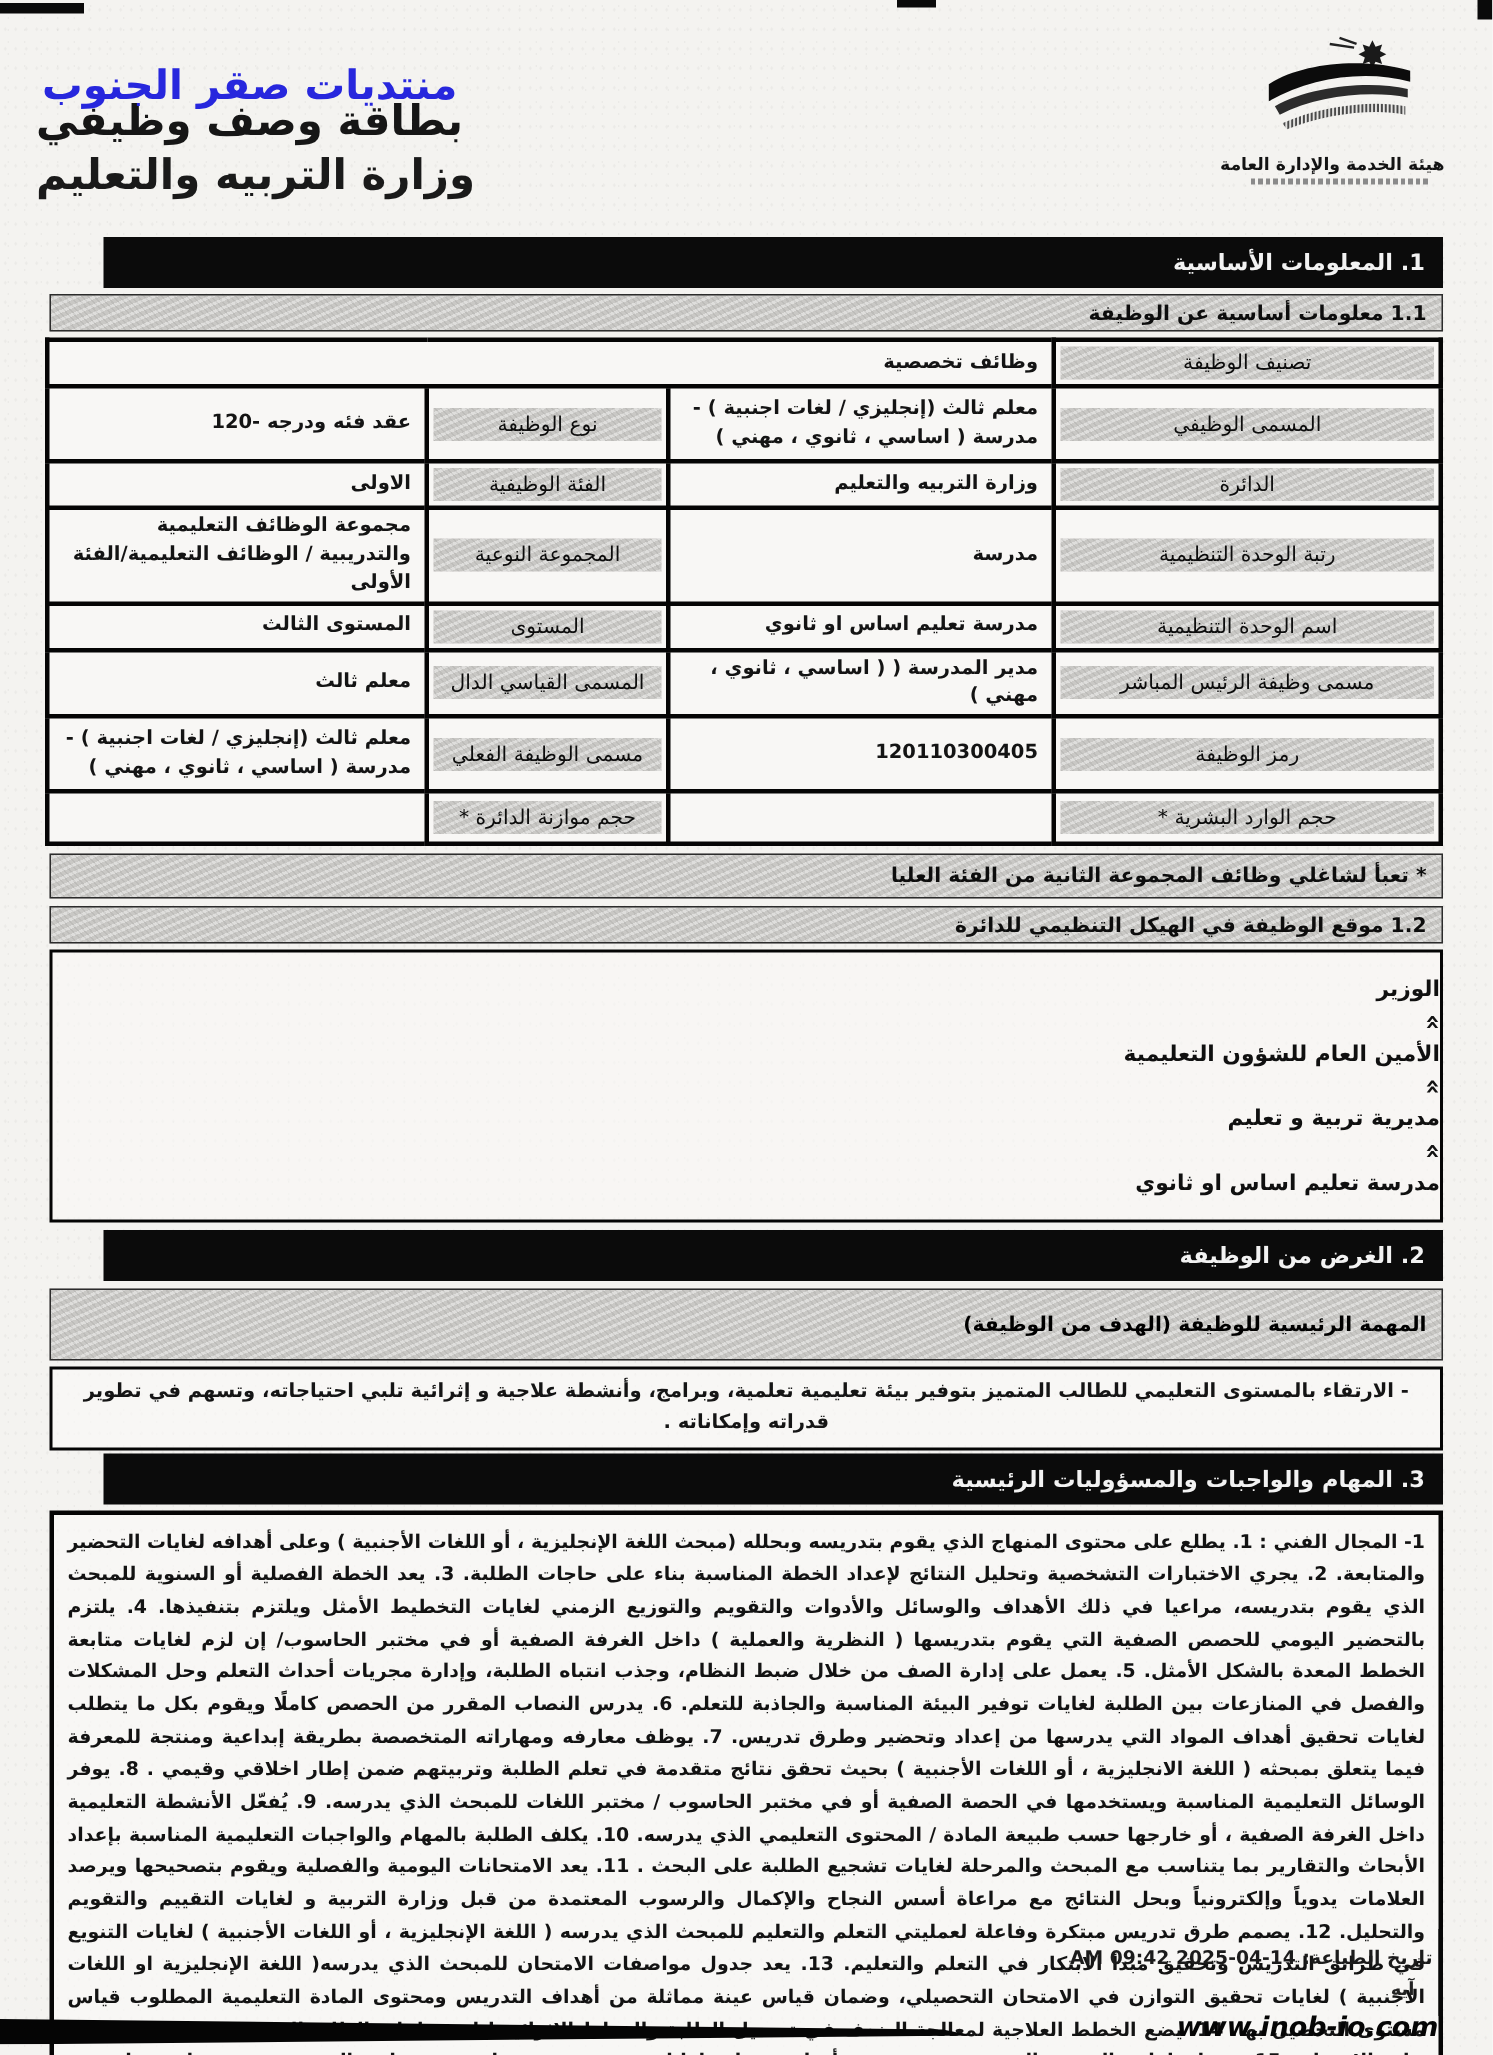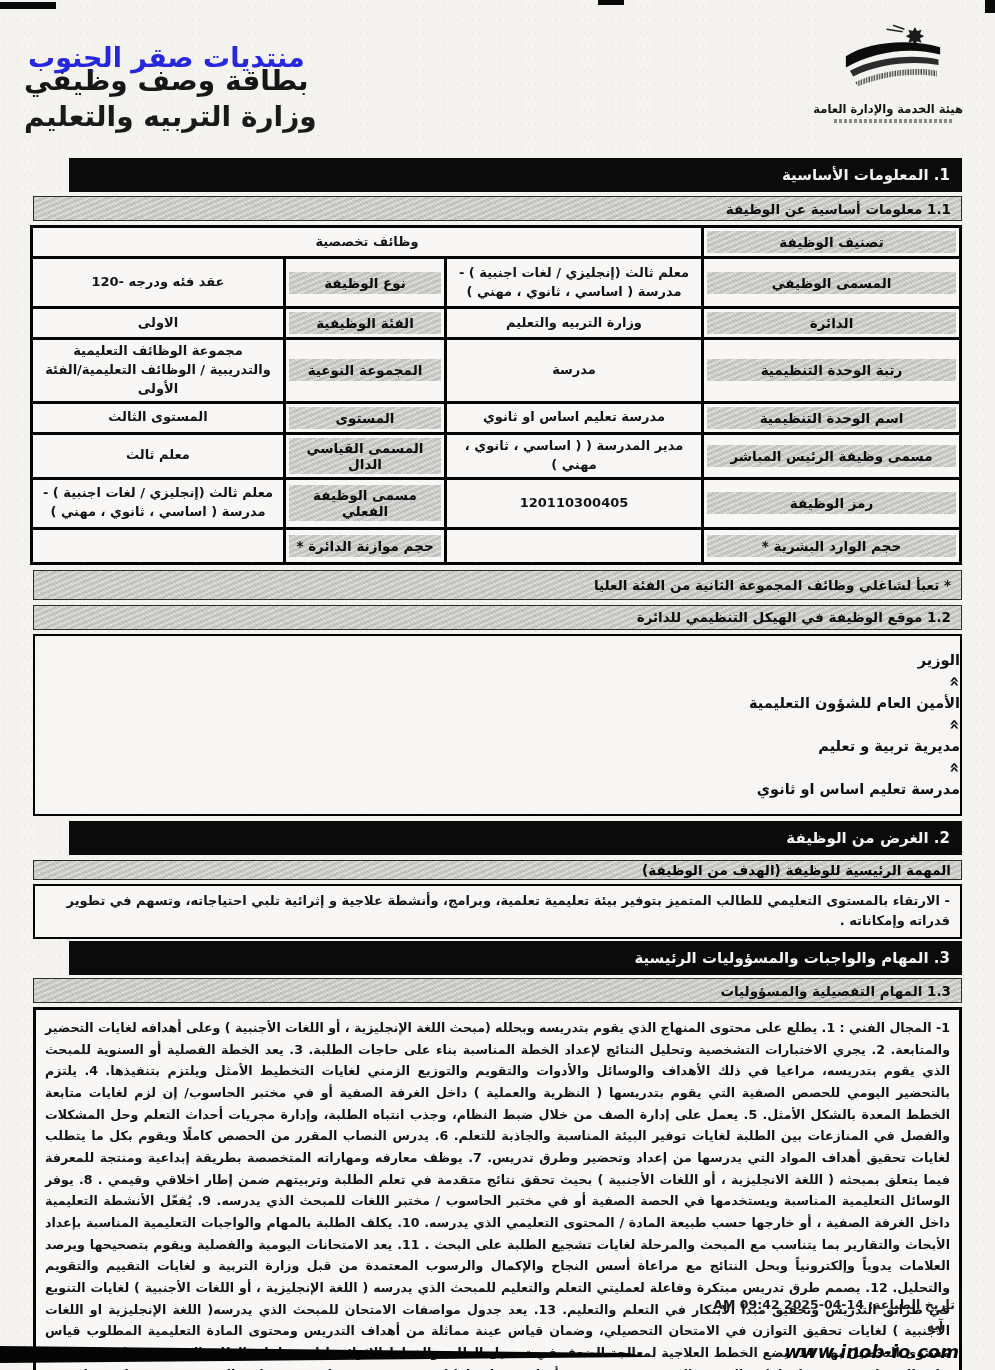--- a/index.html
+++ b/index.html
@@ -69,54 +69,54 @@
     border-collapse:collapse; table-layout:fixed;
     width:929px; margin-top:4px; direction:rtl;
     background:#f8f7f5;
   }
   table.info td{ border:3px solid #050505; vertical-align:middle; }
   col.c-lab1{ width:258px; } col.c-val1{ width:257px; }
   col.c-lab2{ width:161px; } col.c-val2{ width:253px; }
   .lab{
     margin:3px; min-height:22px;
     display:flex; align-items:center; justify-content:center;
-    font-size:13.5px; font-weight:bold; color:#0c0c0c; text-align:center;
+    font-size:13.5px; font-weight:normal; color:#0c0c0c; text-align:center;
     padding:2px 4px;
   }
   td.val{
     padding:2px 9px; font-size:13px; font-weight:bold; color:#141414;
-    text-align:center; line-height:1.45;
+    text-align:right; line-height:1.45;
   }
   tr.r-sm  td{ height:27px; }
   tr.r-md  td{ height:30px; }
   tr.r-lg  td{ height:50px; }
   tr.r-end td{ height:35px; }
   
   .org-box{
     border:2px solid #050505; margin-top:4px; height:182px;
     display:flex; flex-direction:column; align-items:flex-start; justify-content:center;
     gap:2px; background:rgba(250,249,247,.6);
   }
   .org-item{ font-size:14.5px; font-weight:bold; color:#101010; }
   .org-arrow{
     display:inline-block; transform:rotate(90deg);
     font-size:17px; font-weight:bold; color:#131313; line-height:1;
     margin:3px 0;
   }
   
   .sub-band{
-    height:20px; border:1px solid #2c2c2c; margin-top:5px;
+    height:48px; border:1px solid #2c2c2c; margin-top:5px;
     display:flex; align-items:center; padding:0 10px;
     font-size:13.5px; font-weight:bold;
   }
   .text-box{
     border:2px solid #050505; margin-top:4px;
     padding:5px 10px; background:rgba(250,249,247,.65);
     font-size:13px; font-weight:bold; color:#151515;
-    line-height:1.6; text-align:right;
+    line-height:1.6; text-align:center;
   }
   .body-box{
     border:3px solid #050505; margin-top:4px;
     padding:7px 9px; background:rgba(250,249,247,.65);
     font-size:12.6px; font-weight:bold; color:#131313;
     line-height:1.72; text-align:justify; text-align-last:right;
   }
   
   .f-date{
     position:absolute; top:1297px; right:40px;
@@ -278,21 +278,20 @@
       <div class="org-item">مدرسة تعليم اساس او ثانوي</div>
     </div>
 
     <div class="band-black" style="margin-top:5px;">2. الغرض من الوظيفة</div>
     <div class="sub-band grainy">المهمة الرئيسية للوظيفة  (الهدف من الوظيفة)</div>
     <div class="text-box">
       <div>- الارتقاء بالمستوى التعليمي للطالب المتميز بتوفير بيئة تعليمية تعلمية، وبرامج، وأنشطة علاجية و إثرائية تلبي احتياجاته، وتسهم في تطوير قدراته وإمكاناته .</div>
     </div>
 
     <div class="band-black" style="margin-top:2px;">3. المهام والواجبات والمسؤوليات الرئيسية</div>
-    <div class="band-gray grainy" style="margin-top:3px;">1.3 المهام التفصيلية والمسؤوليات</div>
     <div class="body-box">1- المجال الفني : 1. يطلع على محتوى المنهاج الذي يقوم بتدريسه وبحلله (مبحث اللغة الإنجليزية ، أو اللغات الأجنبية ) وعلى أهدافه لغايات التحضير والمتابعة. 2. يجري الاختبارات التشخصية وتحليل النتائج لإعداد الخطة المناسبة بناء على حاجات الطلبة. 3. يعد الخطة الفصلية أو السنوية للمبحث الذي يقوم بتدريسه، مراعيا في ذلك الأهداف والوسائل والأدوات والتقويم والتوزيع الزمني لغايات التخطيط الأمثل ويلتزم بتنفيذها. 4. يلتزم بالتحضير اليومي للحصص الصفية التي يقوم بتدريسها ( النظرية والعملية ) داخل الغرفة الصفية أو في مختبر الحاسوب/ إن لزم لغايات متابعة الخطط المعدة بالشكل الأمثل. 5. يعمل على إدارة الصف من خلال ضبط النظام، وجذب انتباه الطلبة، وإدارة مجريات أحداث التعلم وحل المشكلات والفصل في المنازعات بين الطلبة لغايات توفير البيئة المناسبة والجاذبة للتعلم. 6. يدرس النصاب المقرر من الحصص كاملًا ويقوم بكل ما يتطلب لغايات تحقيق أهداف المواد التي يدرسها من إعداد وتحضير وطرق تدريس. 7. يوظف معارفه ومهاراته المتخصصة بطريقة إبداعية ومنتجة للمعرفة فيما يتعلق بمبحثه ( اللغة الانجليزية ، أو اللغات الأجنبية ) بحيث تحقق نتائج متقدمة في تعلم الطلبة وتربيتهم ضمن إطار اخلاقي وقيمي . 8. يوفر الوسائل التعليمية المناسبة ويستخدمها في الحصة الصفية أو في مختبر الحاسوب / مختبر اللغات للمبحث الذي يدرسه. 9. يُفعّل الأنشطة التعليمية داخل الغرفة الصفية ، أو خارجها حسب طبيعة المادة / المحتوى التعليمي الذي يدرسه. 10. يكلف الطلبة بالمهام والواجبات التعليمية المناسبة بإعداد الأبحاث والتقارير بما يتناسب مع المبحث والمرحلة لغايات تشجيع الطلبة على البحث . 11. يعد الامتحانات اليومية والفصلية ويقوم بتصحيحها ويرصد العلامات يدوياً وإلكترونياً وبحل النتائج مع مراعاة أسس النجاح والإكمال والرسوب المعتمدة من قبل وزارة التربية و لغايات التقييم والتقويم والتحليل. 12. يصمم طرق تدريس مبتكرة وفاعلة لعمليتي التعلم والتعليم للمبحث الذي يدرسه ( اللغة الإنجليزية ، أو اللغات الأجنبية ) لغايات التنويع في طرائق التدريس وتحقيق مبدأ الابتكار في التعلم والتعليم. 13. يعد جدول مواصفات الامتحان للمبحث الذي يدرسه( اللغة الإنجليزية او اللغات الاجنبية ) لغايات تحقيق التوازن في الامتحان التحصيلي، وضمان قياس عينة مماثلة من أهداف التدريس ومحتوى المادة التعليمية المطلوب قياس مستوى التحصيل بها. 14. يضع الخطط العلاجية لمعالجة الضعف في تحصيل الطلبة والخطط الاثرائية لتلبية حاجات الطلبة المتميزين بناء على تحليل نتائج الامتحان. 15. يتسلم لوازم المبحث الذي يقوم بتدريسه وأدواته ومواده لغايات تنفيذ حصص تطبيقية وعملية بالتنسيق مع من يلزم مثل فني مختبر الحاسوب او غيره. 16. يتعاون مع ذوي الاختصاص ( فريق متعدد التخصصات ، و / أو ومشرف غرفة الطلبة الموهوبين والمتميزين ) في المدرسة للطلبة حسب التخصص وفق الإمكانات المتاحة لتحقيق التعلم الأمثل وتوفير بيئة التعلم للطلبة من ذوي الإعاقة والطلبة الموهوبين والمتميزين. 17. يتعاون مع الممرض في المدرسة / مسؤولي الصحة المدرسية للحفاظ على صحة الطلبة وتغذيتهم أو في حالات الإصابة بالحوادث أو الإصابات داخل المدرسة.</div>
 
   </div>
 
   <div class="f-date">
     <span>تاريخ الطباعة:</span>
     <bdo dir="ltr">AM 09:42 2025-04-14</bdo>
   </div>
   <div class="f-note">آيه</div>
   <div class="f-site">www.inob-io.com</div>

